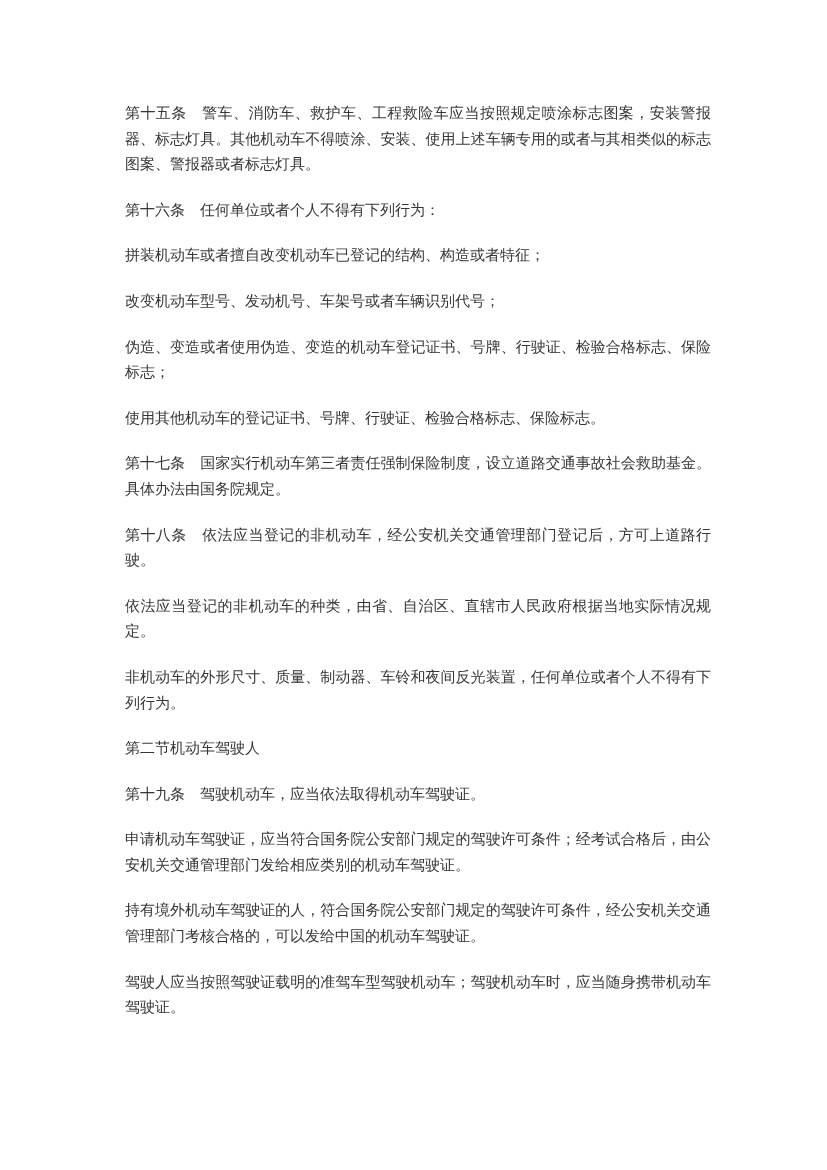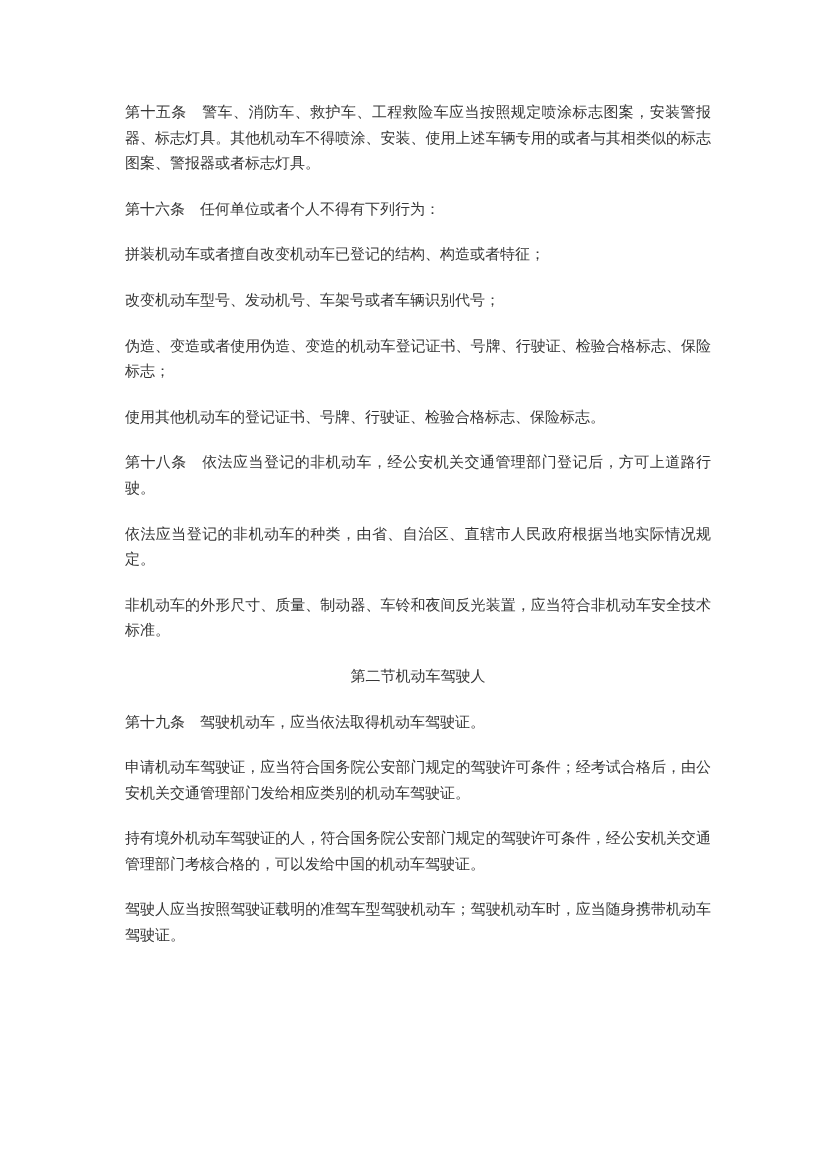--- a/index.html
+++ b/index.html
@@ -16,49 +16,50 @@
   }
   .doc-body {
     position: absolute;
     left: 125px;
     top: 100px;
     width: 586px;
   }
   p.para {
     margin: 0 0 20px 0;
     padding: 0;
-    font-family: Liberation Serif, serif;
+    font-family: Liberation Sans, sans-serif;
     font-size: 15px;
     line-height: 25.6px;
     color: #363636;
     text-align: justify;
     text-justify: inter-ideograph;
     letter-spacing: 0;
     word-break: normal;
   }
   p.para.heading {
-    text-align: center;
+    text-align: left;
   }
   p.para:last-child {
     margin-bottom: 16px;
   }
 </style>
 </head>
 <body>
 
 <div class="page">
   <div class="doc-body" id="document-body">
       <p class="para">第十五条　警车、消防车、救护车、工程救险车应当按照规定喷涂标志图案，安装警报器、标志灯具。其他机动车不得喷涂、安装、使用上述车辆专用的或者与其相类似的标志图案、警报器或者标志灯具。</p>
       <p class="para">第十六条　任何单位或者个人不得有下列行为：</p>
       <p class="para">拼装机动车或者擅自改变机动车已登记的结构、构造或者特征；</p>
       <p class="para">改变机动车型号、发动机号、车架号或者车辆识别代号；</p>
       <p class="para">伪造、变造或者使用伪造、变造的机动车登记证书、号牌、行驶证、检验合格标志、保险标志；</p>
       <p class="para">使用其他机动车的登记证书、号牌、行驶证、检验合格标志、保险标志。</p>
+      <p class="para">第十七条　国家实行机动车第三者责任强制保险制度，设立道路交通事故社会救助基金。具体办法由国务院规定。</p>
       <p class="para">第十八条　依法应当登记的非机动车，经公安机关交通管理部门登记后，方可上道路行驶。</p>
       <p class="para">依法应当登记的非机动车的种类，由省、自治区、直辖市人民政府根据当地实际情况规定。</p>
-      <p class="para">非机动车的外形尺寸、质量、制动器、车铃和夜间反光装置，应当符合非机动车安全技术标准。</p>
+      <p class="para">非机动车的外形尺寸、质量、制动器、车铃和夜间反光装置，任何单位或者个人不得有下列行为。</p>
       <p class="para heading">第二节机动车驾驶人</p>
       <p class="para">第十九条　驾驶机动车，应当依法取得机动车驾驶证。</p>
       <p class="para">申请机动车驾驶证，应当符合国务院公安部门规定的驾驶许可条件；经考试合格后，由公安机关交通管理部门发给相应类别的机动车驾驶证。</p>
       <p class="para">持有境外机动车驾驶证的人，符合国务院公安部门规定的驾驶许可条件，经公安机关交通管理部门考核合格的，可以发给中国的机动车驾驶证。</p>
       <p class="para">驾驶人应当按照驾驶证载明的准驾车型驾驶机动车；驾驶机动车时，应当随身携带机动车驾驶证。</p>
     </div>
 </div>
 
 </body></html>

